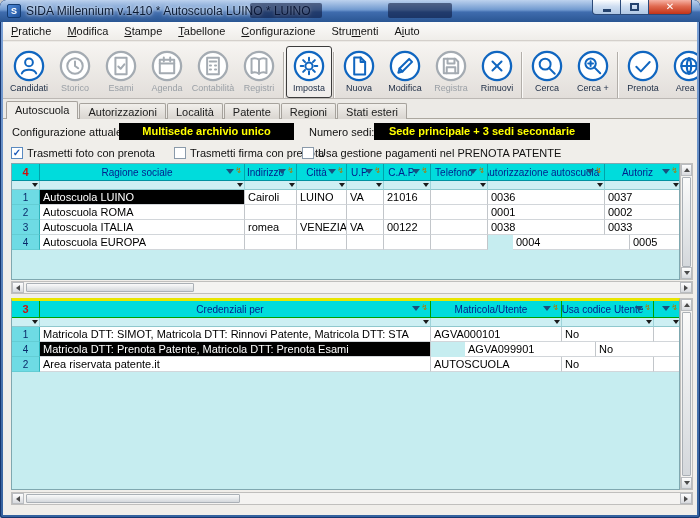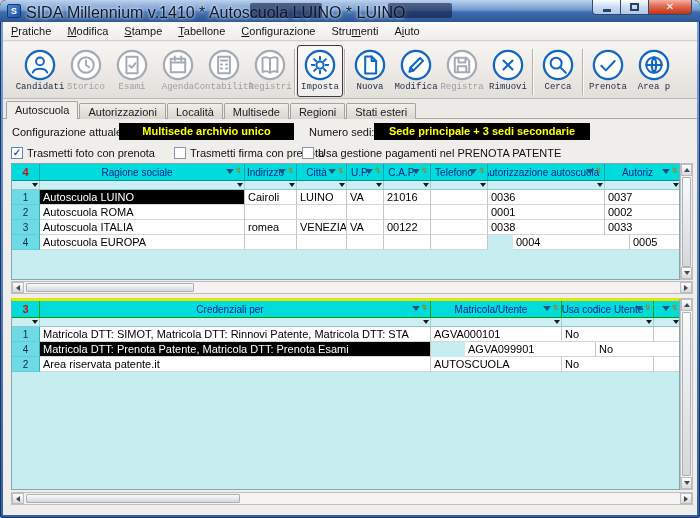--- a/index.html
+++ b/index.html
@@ -5,41 +5,41 @@
   *{box-sizing:border-box;margin:0;padding:0;}
   body{background:#c8c8c8;font-family:"Liberation Sans",sans-serif;}
   .window{position:relative;width:700px;height:518px;border-radius:6px 6px 3px 3px;
     background:linear-gradient(180deg,#7ea4d8,#35629f);box-shadow:inset 0 0 0 1px #16356e;overflow:hidden;}
   
   .titlebar{position:absolute;left:0;top:0;right:0;height:22px;border-radius:6px 6px 0 0;
     background:linear-gradient(180deg,#bdd2ee,#7099cf 45%,#3f6cae 55%,#2a5693);overflow:hidden;}
   .title-icon{position:absolute;left:7px;top:4px;width:14px;height:14px;border-radius:2px;
     background:linear-gradient(135deg,#4f8ad8,#1c4f9a);border:1px solid #123a70;color:#fff;
     font-size:9px;font-weight:bold;text-align:center;line-height:12px;}
-  .title-text{position:absolute;left:26px;top:4px;font-size:16px;color:#0a1a33;white-space:nowrap;
+  .title-text{position:absolute;left:26px;top:4px;font-size:12px;color:#0a1a33;white-space:nowrap;
     text-shadow:0 0 3px rgba(255,255,255,.95),0 0 6px rgba(255,255,255,.7);}
   .artifact{position:absolute;top:3px;height:15px;background:rgba(10,20,56,.55);border-radius:2px;}
   .a1{left:250px;width:72px;} .a2{left:388px;width:64px;}
   .winbtns{position:absolute;right:8px;top:0;display:flex;}
   .wbtn{height:15px;border:1px solid #2c4a78;border-top:none;display:flex;align-items:center;
     justify-content:center;background:linear-gradient(180deg,#fdfeff,#cfdef1 45%,#afc7e4);}
   .wbtn.min{width:29px;border-radius:0 0 0 4px;}
   .wbtn.max{width:27px;border-left:none;border-right:none;}
   .wbtn.close{width:44px;border-radius:0 0 4px 0;background:linear-gradient(180deg,#f6b2a4,#e06a50 45%,#c23317);
     color:#fff;font-size:10px;line-height:10px;}
   .glyph-min{width:8px;height:3px;background:#25436e;margin-top:6px;}
   .glyph-max{width:9px;height:8px;border:2px solid #25436e;}
   
   .client{position:absolute;left:3px;top:22px;width:694px;height:493px;background:#eceae6;overflow:hidden;}
   .menubar{position:absolute;left:0;top:0;right:0;height:19px;display:flex;align-items:center;
     background:linear-gradient(#fcfbfa,#efede9);border-bottom:1px solid #d4d0cb;font-size:11px;}
   .menu-item{padding:2px 8px;color:#141414;white-space:nowrap;}
-  .toolbar{position:absolute;left:0;top:20px;right:0;height:57px;display:flex;align-items:center;
-    background:linear-gradient(#f7f5f2,#e2deda);border-bottom:1px solid #bcb8b4;padding-left:14px;
-    overflow:hidden;white-space:nowrap;font-family:Liberation Mono, monospace;}
+  .toolbar{position:absolute;left:0;top:20px;right:0;height:57px;display:flex;align-items:flex-end;
+    background:linear-gradient(#f7f5f2,#e2deda);border-bottom:1px solid #bcb8b4;padding-left:3px;
+    overflow:hidden;white-space:nowrap;}
   .tbtn{flex:0 0 46px;width:46px;height:52px;display:flex;flex-direction:column;align-items:center;
     padding-top:3px;border:1px solid transparent;border-radius:3px;margin-top:1px;}
   .tbtn.selected{border-color:#3c3c3c;background:rgba(255,255,255,.45);}
   .ticon svg{display:block;width:32px;height:32px;}
   .tlabel{font-size:9px;margin-top:1px;color:#1c2c44;}
   .tbtn.disabled .tlabel{color:#9aa0a6;}
   .tsep{flex:0 0 2px;height:46px;margin:4px 1px 0;border-left:1px solid #b2aea9;border-right:1px solid #fbfaf8;}
   .tabstrip{position:absolute;left:3px;top:79px;height:18px;display:flex;align-items:flex-end;font-size:11px;z-index:3;}
   .tab{height:16px;padding:2px 8px 1px;background:linear-gradient(#f1efeb,#d9d5d0);border:1px solid #a6a29c;
     border-bottom:none;border-radius:2px 2px 0 0;margin-right:1px;color:#202020;white-space:nowrap;}
@@ -270,20 +270,32 @@
             <svg viewBox="0 0 24 24">
               <circle cx="12" cy="12" r="10.6" fill="#ffffff" stroke="#1066c0" stroke-width="1.7"></circle>
               <g fill="none" stroke="#1066c0" stroke-width="1.5" stroke-linecap="round" stroke-linejoin="round">
                 <circle cx="10.6" cy="10.6" r="4.1"></circle>
                 <path d="M13.6 13.6l4.2 4.2"></path>
               </g>
             </svg>
           </span>
           <div class="tlabel">Cerca</div>
         </div>
+        <div class="tbtn">
+          <span class="ticon">
+            <svg viewBox="0 0 24 24">
+              <circle cx="12" cy="12" r="10.6" fill="#ffffff" stroke="#1066c0" stroke-width="1.7"></circle>
+              <g fill="none" stroke="#1066c0" stroke-width="1.5" stroke-linecap="round" stroke-linejoin="round">
+                <circle cx="10.2" cy="10.2" r="3.9"></circle>
+                <path d="M13 13l4.4 4.4M8.4 10.2h3.6M10.2 8.4V12"></path>
+              </g>
+            </svg>
+          </span>
+          <div class="tlabel">Cerca +</div>
+        </div>
         <div class="tsep"></div>
         <div class="tbtn">
           <span class="ticon">
             <svg viewBox="0 0 24 24">
               <circle cx="12" cy="12" r="10.6" fill="#ffffff" stroke="#1066c0" stroke-width="1.7"></circle>
               <g fill="none" stroke="#1066c0" stroke-width="1.5" stroke-linecap="round" stroke-linejoin="round">
                 <path d="M7 12.6l3.4 3.4 6.6-7"></path>
               </g>
             </svg>
           </span>
@@ -299,21 +311,21 @@
               </g>
             </svg>
           </span>
           <div class="tlabel">Area p</div>
         </div>
       </div>
     <div class="tabstrip" id="tabstrip">
         <div class="tab active">Autoscuola</div>
         <div class="tab">Autorizzazioni</div>
         <div class="tab">Località</div>
-        <div class="tab">Multisede</div>
+        <div class="tab">Patente</div>
         <div class="tab">Regioni</div>
         <div class="tab">Stati esteri</div>
       </div>
 
     <div class="panel">
       <span class="cfg-label" id="cfgl1">Configurazione attuale:</span>
       <span class="valbox" id="cfgv1">Multisede archivio unico</span>
       <span class="cfg-label" id="cfgl2">Numero sedi:</span>
       <span class="valbox" id="cfgv2">Sede principale + 3 sedi secondarie</span>
       <div id="checkboxes">

